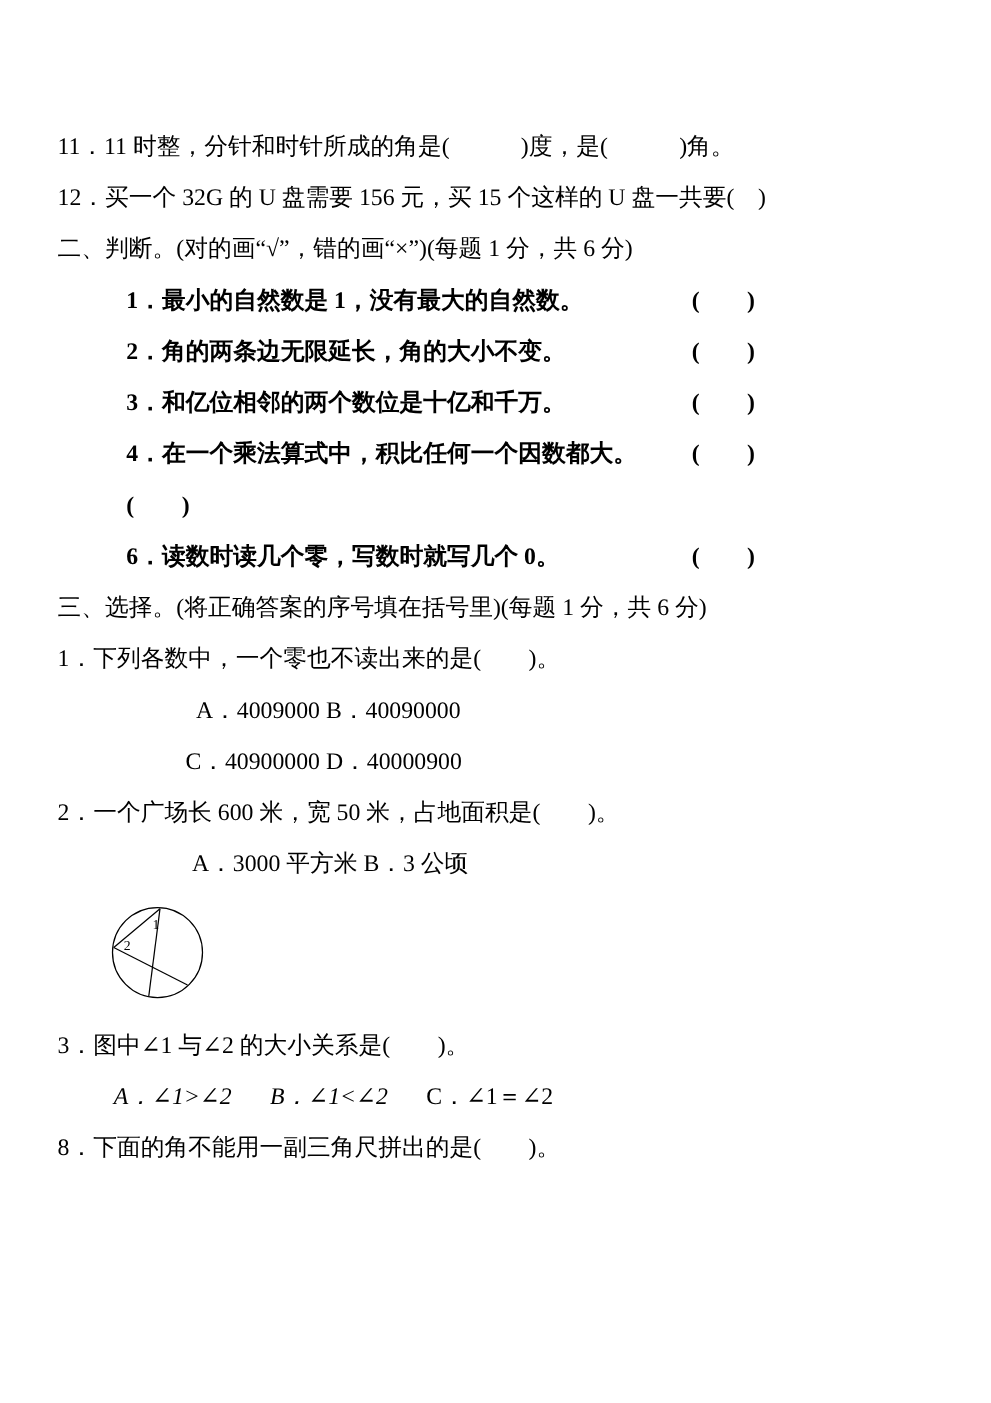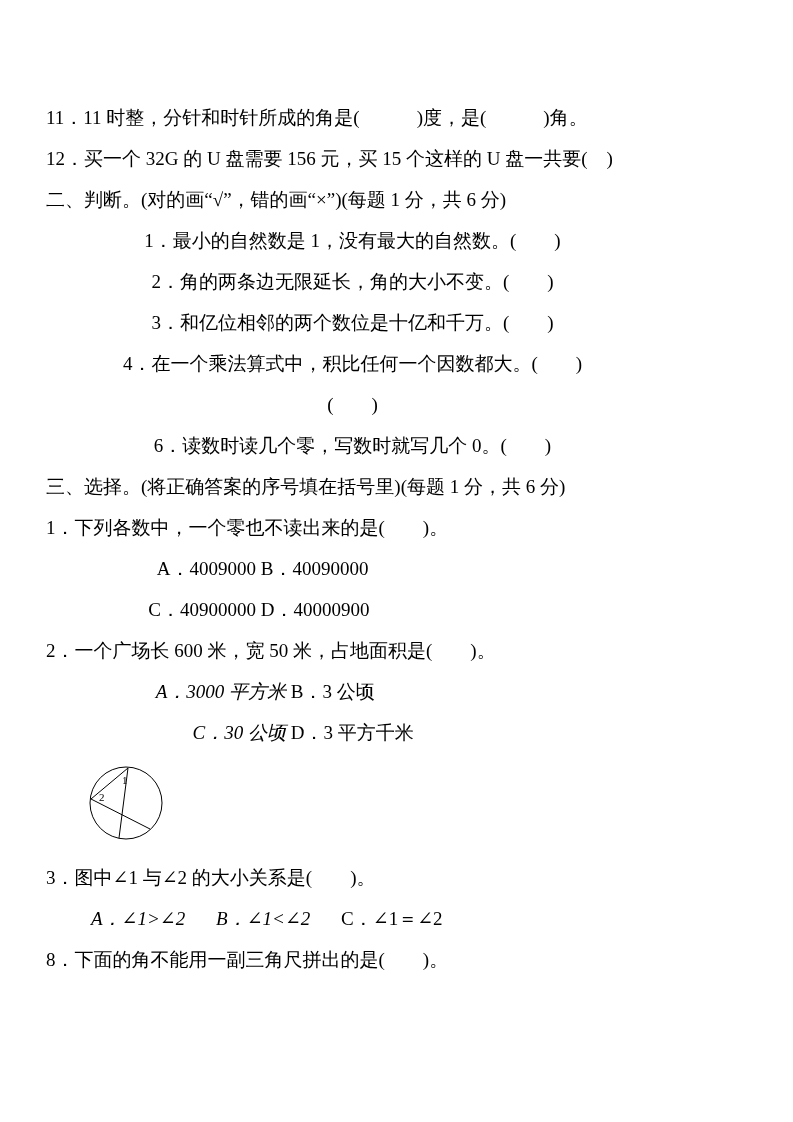--- a/index.html
+++ b/index.html
@@ -16,26 +16,27 @@
     font-size: 19px;
   }
   .line { line-height: 41px; white-space: nowrap; }
   .indent45 { padding-left: 45px; }
   .indent55 { padding-left: 55px; }
   .judge-row {
     line-height: 41px;
     padding-left: 55px;
     width: 558px;
     display: flex;
-    justify-content: center;
+    justify-content: space-between;
     white-space: nowrap;
+    font-weight: bold;
   }
   .opt { display: inline-block; white-space: nowrap; text-align: right; }
   .opt-col-155 { width: 155px; }
-  .opt-col-185 { width: 185px; font-style: italic; }
+  .opt-col-185 { width: 185px; }
   .opt-gap { margin-right: 26px; font-style: italic; }
   .diagram-wrap {
     margin: 10px 0 12px 40px;
     height: 82px;
   }
   .diagram-wrap svg { display: block; }
   .diagram-wrap text {
     font-family: "Liberation Serif", "DejaVu Serif", serif;
     font-size: 11px;
     fill: #000;
@@ -85,24 +86,20 @@
   <div class="line indent55">
     <span class="opt opt-col-155">C．40900000</span>
     <span class="opt">D．40000900</span>
   </div>
 
   <div class="line">2．一个广场长 600 米，宽 50 米，占地面积是(　　)。</div>
   <div class="line indent55">
     <span class="opt opt-col-185">A．3000 平方米</span>
     <span class="opt">B．3 公顷</span>
   </div>
-  <div class="line indent55">
-    <span class="opt opt-col-185">C．30 公顷</span>
-    <span class="opt">D．3 平方千米</span>
-  </div>
 
   <div class="diagram-wrap">
     <svg viewBox="0 0 80 80" width="80" height="80">
       <circle cx="40" cy="40" r="36" fill="none" stroke="#000" stroke-width="1"></circle>
       <line x1="42" y1="5" x2="33" y2="75" stroke="#000" stroke-width="1"></line>
       <line x1="5" y1="36" x2="64" y2="66" stroke="#000" stroke-width="1"></line>
       <line x1="5" y1="36" x2="42" y2="5" stroke="#000" stroke-width="1"></line>
       <text x="36" y="21">1</text>
       <text x="13" y="38">2</text>
     </svg>

